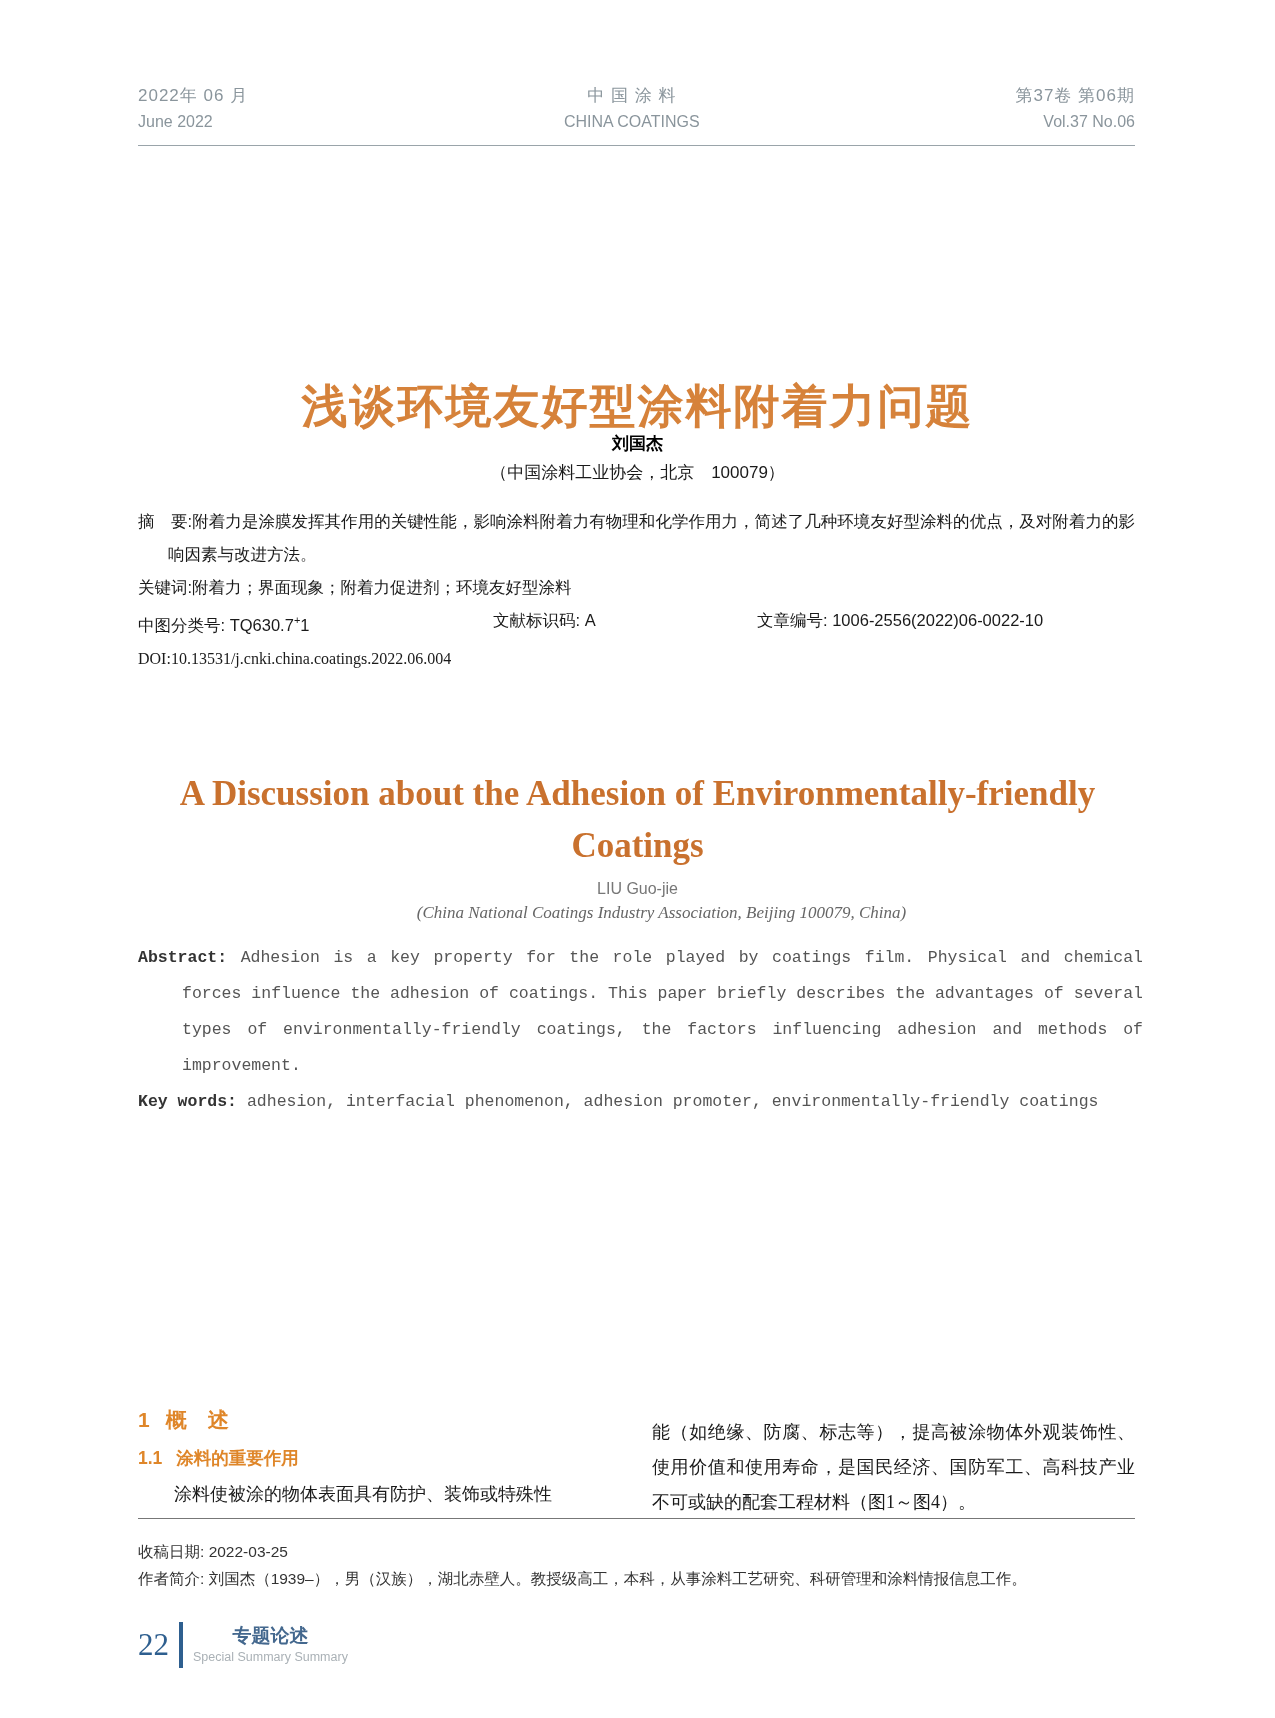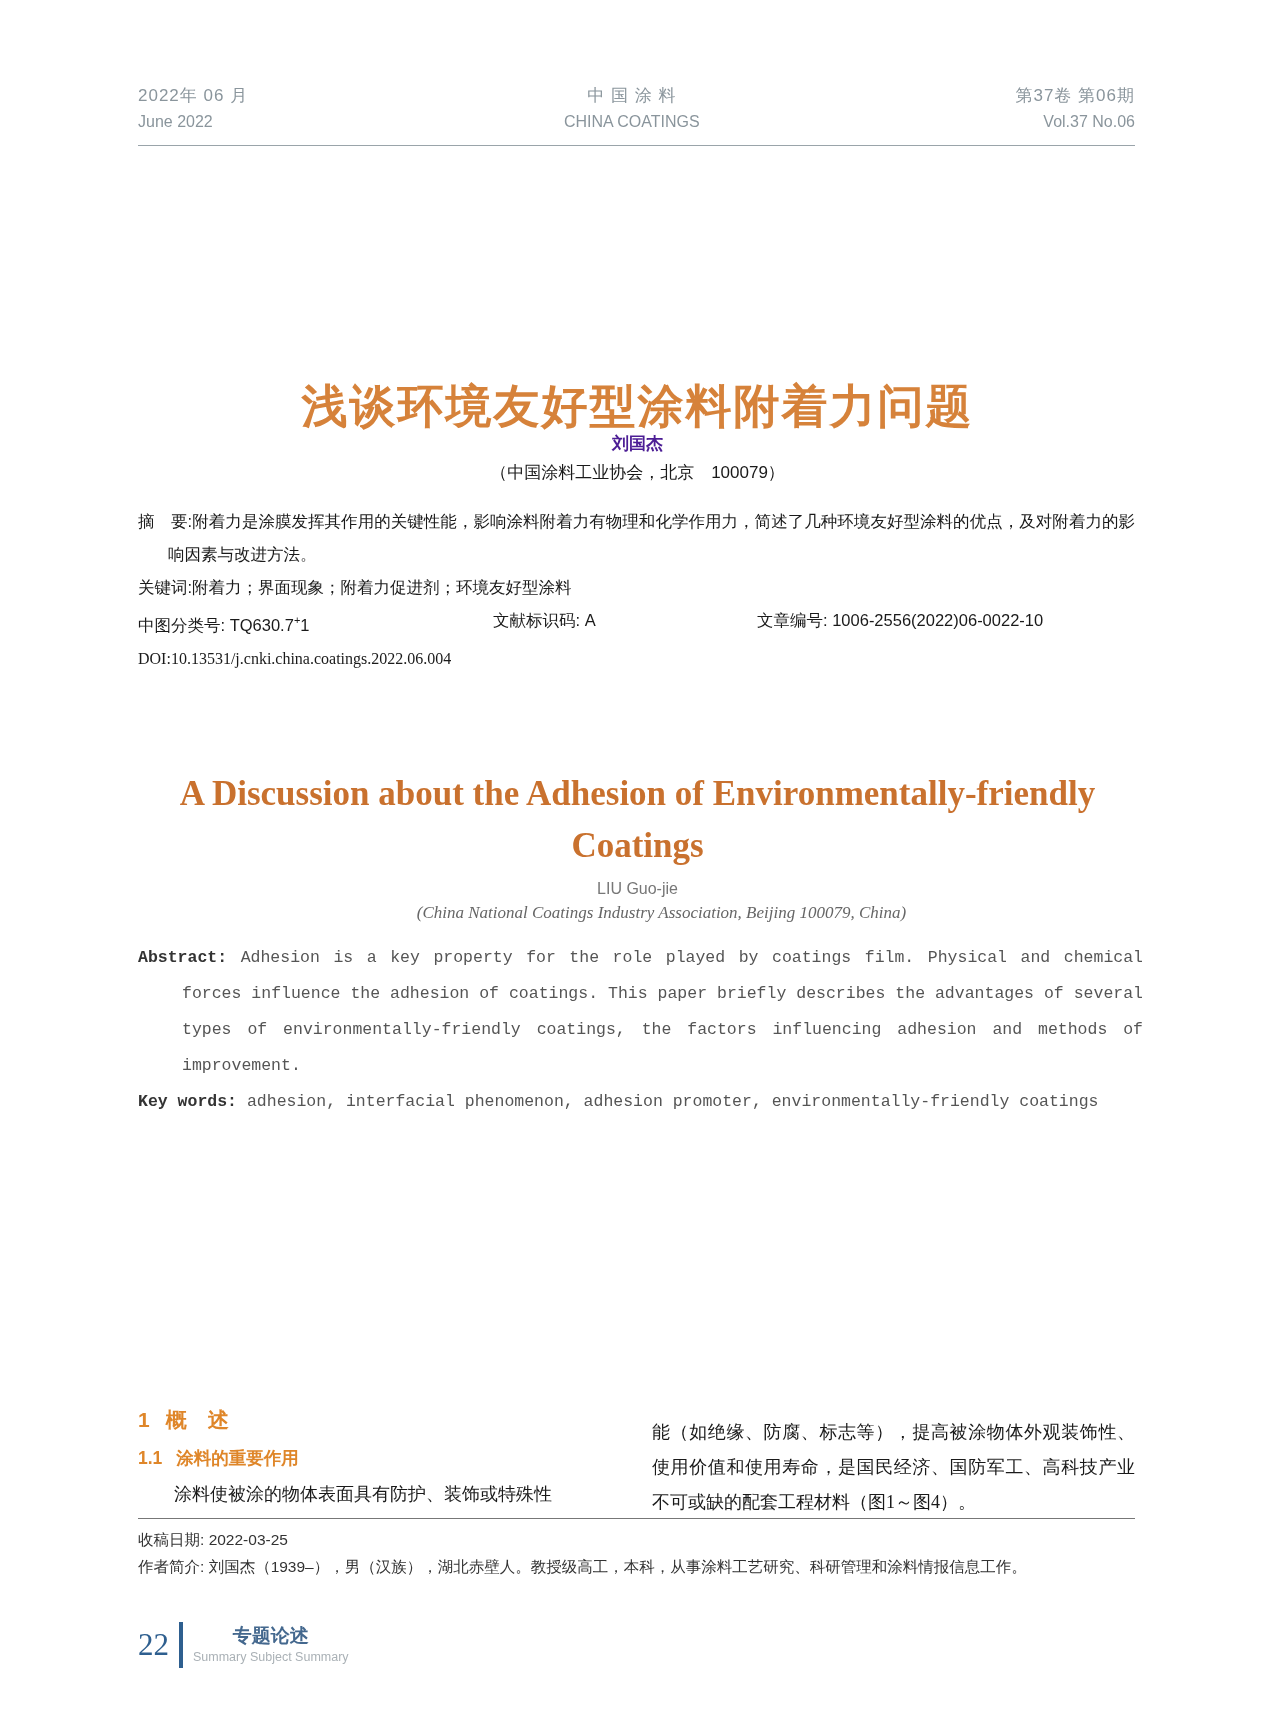--- a/index.html
+++ b/index.html
@@ -28,21 +28,21 @@
   
   .title-cn {
     position:absolute; top:345px; left:0; width:100%;
     text-align:center;
     font-size:46px; font-weight:bold;
     color:#d6823a;
     letter-spacing:2px;
   }
   .author-cn {
     position:absolute; top:432px; left:0; width:100%;
-    text-align:center; font-size:17px; font-weight:bold; color:#4c1d95;
+    text-align:center; font-size:17px; font-weight:bold; color:#000000;
   }
   .affil-cn {
     position:absolute; top:461px; left:0; width:100%;
     text-align:center; font-size:17px; color:#1a1a1a;
   }
   
   .meta-cn {
     position:absolute; top:505px; left:138px; right:140px;
     font-size:16.5px; line-height:33px; color:#1a1a1a;
   }
@@ -105,21 +105,21 @@
   .para-cn-cont {
     margin:0;
     font-family:"Liberation Serif", serif;
     font-size:18px; line-height:35px; color:#1a1a1a;
     text-align:justify;
   }
   
   .footnote {
     position:absolute; top:1518px; left:138px; right:140px;
     border-top:1px solid #777;
-    padding-top:7px;
+    padding-top:19px;
     font-size:15.5px; line-height:27px; color:#333;
   }
   .footnote p { margin:0; }
   
   .pfooter {
     position:absolute; top:1622px; left:138px;
     display:flex; align-items:center;text-align:center;
   }
   .pnum {
     font-family:"Liberation Serif", serif;
@@ -193,17 +193,17 @@
   <div class="footnote">
     <p><span>收稿日期: </span><span>2022-03-25</span></p>
     <p><span>作者简介: </span><span>刘国杰（1939–），男（汉族），湖北赤壁人。教授级高工，本科，从事涂料工艺研究、科研管理和涂料情报信息工作。</span></p>
   </div>
 
   <div class="pfooter">
     <div class="pnum">22</div>
     <div class="pbar"></div>
     <div class="ptexts">
       <div class="pcol-cn">专题论述</div>
-      <div class="pcol-en">Summary Subject Summary</div>
+      <div class="pcol-en">Special Summary Summary</div>
     </div>
   </div>
 
 </div>
 
 </body></html>

